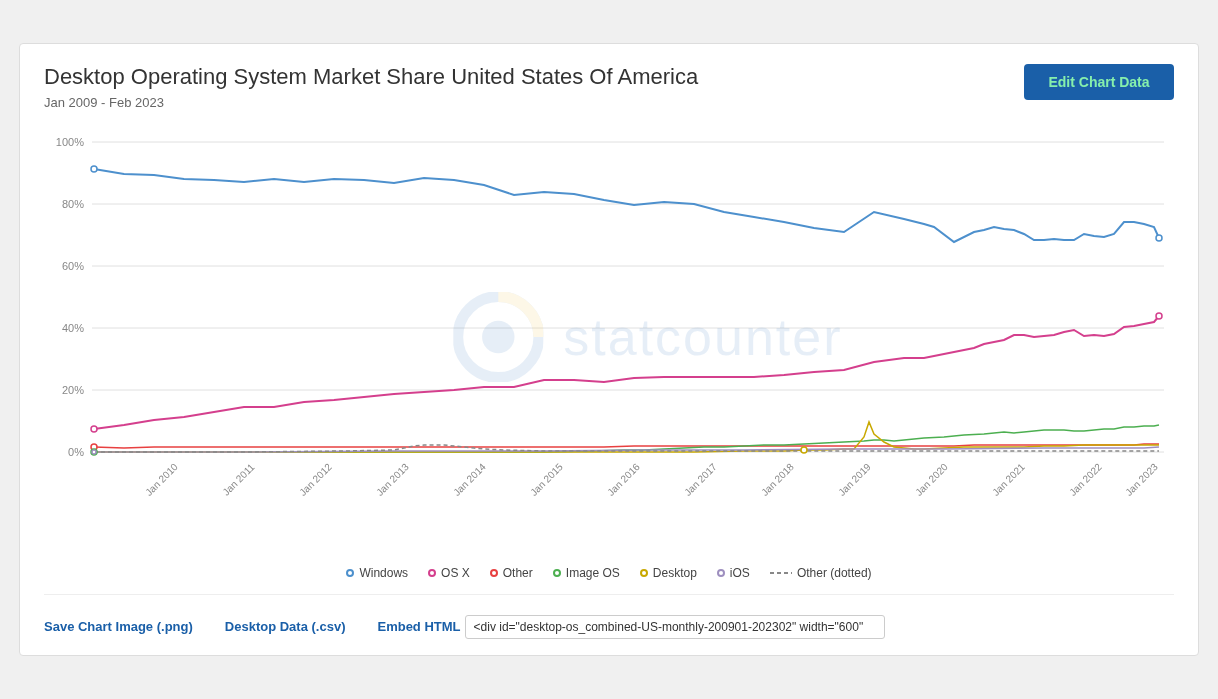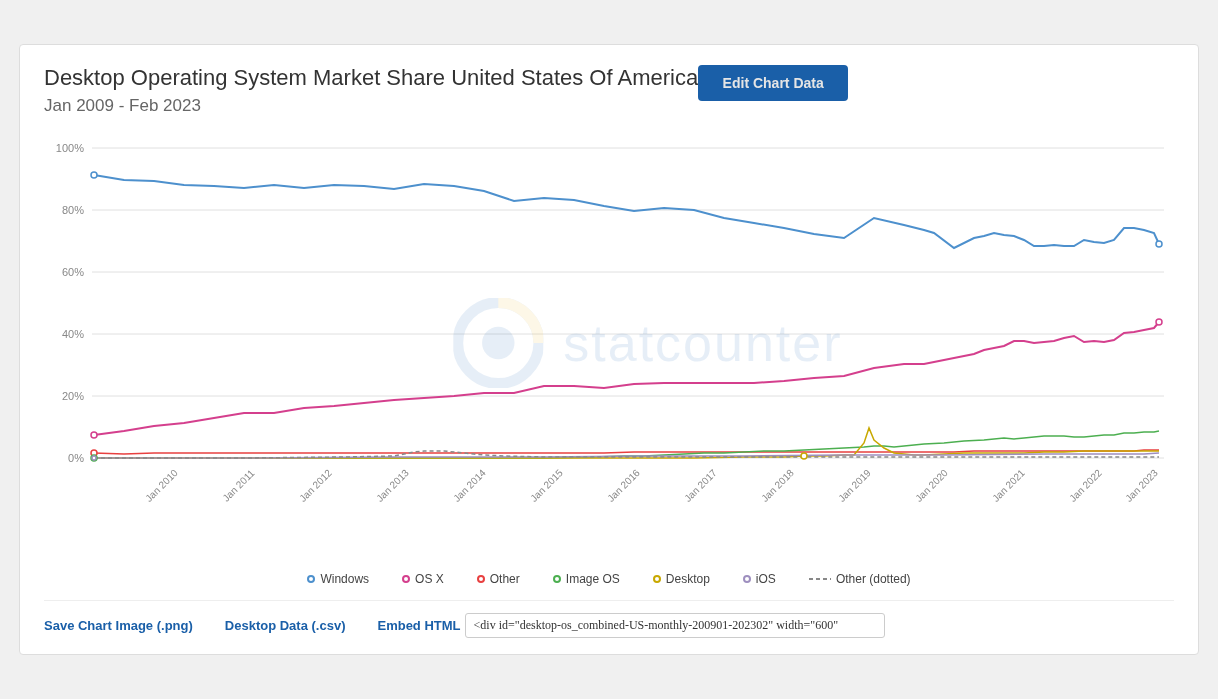--- a/index.html
+++ b/index.html
@@ -13,39 +13,39 @@
     }
     .card {
       background: #fff;
       border: 1px solid #ddd;
       border-radius: 4px;
       width: 1180px;
       padding: 20px 24px 16px 24px;
     }
     .header {
       display: flex;
-      justify-content: flex-start;
+      justify-content: space-between;
       align-items: flex-start;
       margin-bottom: 12px;
     }
     .title-block {}
     .chart-title {
       font-size: 22px;
       font-weight: 400;
       color: #333;
       line-height: 1.2;
     }
     .chart-subtitle {
-      font-size: 17px;
+      font-size: 13px;
       color: #666;
       margin-top: 4px;
     }
     .edit-btn {
       background: #1a5fa8;
-      color: #e5e5e5;
+      color: #86efac;
       border: none;
       border-radius: 4px;
       padding: 10px 18px;
       font-size: 14px;
       font-weight: 600;
       cursor: pointer;
       white-space: nowrap;
       min-width: 150px;
       text-align: center;
     }
@@ -76,21 +76,21 @@
     }
     .watermark-text {
       font-size: 52px;
       color: #3a7abf;
       font-weight: 300;
       letter-spacing: 2px;
     }
     .legend {
       display: flex;
       justify-content: center;
-      gap: 33px;
+      gap: 20px;
       flex-wrap: wrap;
       margin: 14px 0 14px 0;
       font-size: 12px;
       color: #444;
     }
     .legend-item {
       display: flex;
       align-items: center;
       gap: 5px;
     }
@@ -100,21 +100,21 @@
       border-radius: 50%;
       border: 2px solid;
       background: #fff;
       display: inline-block;
     }
     .footer {
       display: flex;
       align-items: center;
       gap: 0;
       border-top: 1px solid #eee;
-      padding-top: 12px;
+      padding-top: 20px;
       flex-wrap: wrap;
       gap: 0;
     }
     .footer-link {
       color: #1a5fa8;
       font-size: 13px;
       font-weight: 600;
       cursor: pointer;
       text-decoration: none;
       margin-right: 32px;
@@ -127,21 +127,20 @@
     }
     .embed-input {
       border: 1px solid #ccc;
       border-radius: 3px;
       padding: 4px 8px;
       font-size: 12px;
       color: #333;
       width: 360px;
       flex: 1;
       max-width: 420px;
-      font-family: Liberation Serif, serif;
     }
   </style>
 </head>
 <body>
 
 <div class="card">
   <div class="header">
     <div class="title-block">
       <div class="chart-title">Desktop Operating System Market Share United States Of America</div>
       <div class="chart-subtitle">Jan 2009 - Feb 2023</div>

